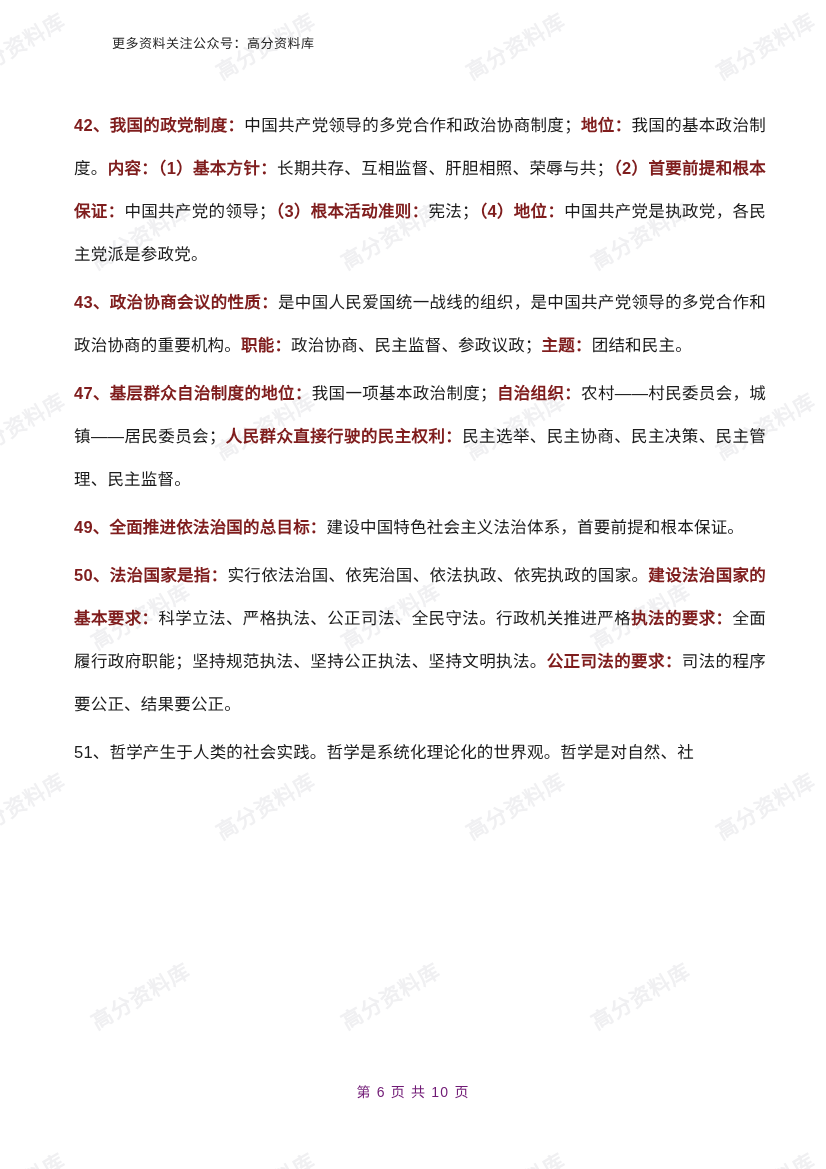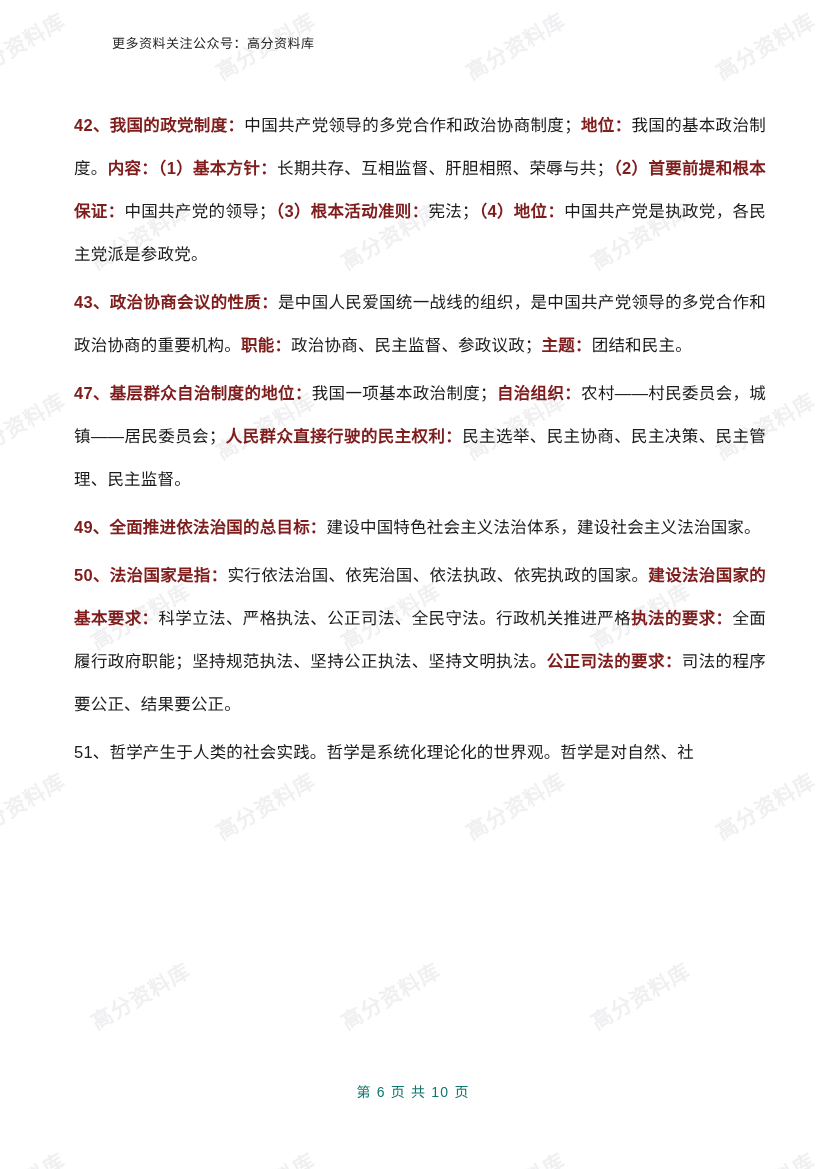--- a/index.html
+++ b/index.html
@@ -79,21 +79,21 @@
   .b { font-weight: 700; color: #7f1d1d; }
   .n { font-weight: 400; }
 
   .page-footer {
     position: absolute;
     left: 0;
     right: 0;
     top: 1081px;
     text-align: center;
     font-size: 14px;
-    color: #0f766e;
+    color: #701a75;
     letter-spacing: 1.2px;
   }
 </style>
 </head>
 <body>
 
 <div class="page">
 
   <div class="watermark-layer">
       <div class="watermark-cell" style="left: -40px; top: 30px;">高分资料库</div>
@@ -124,21 +124,21 @@
     </div>
 
   <div class="content-layer">
 
     <div class="doc-header">更多资料关注公众号：高分资料库</div>
 
     <div class="body-block">
         <p class="para"><span class="b">42、我国的政党制度：</span><span class="n">中国共产党领导的多党合作和政治协商制度；</span><span class="b">地位：</span><span class="n">我国的基本政治制度。</span><span class="b">内容：（1）基本方针：</span><span class="n">长期共存、互相监督、肝胆相照、荣辱与共；</span><span class="b">（2）首要前提和根本保证：</span><span class="n">中国共产党的领导；</span><span class="b">（3）根本活动准则：</span><span class="n">宪法；</span><span class="b">（4）地位：</span><span class="n">中国共产党是执政党，各民主党派是参政党。</span></p>
         <p class="para"><span class="b">43、政治协商会议的性质：</span><span class="n">是中国人民爱国统一战线的组织，是中国共产党领导的多党合作和政治协商的重要机构。</span><span class="b">职能：</span><span class="n">政治协商、民主监督、参政议政；</span><span class="b">主题：</span><span class="n">团结和民主。</span></p>
         <p class="para"><span class="b">47、基层群众自治制度的地位：</span><span class="n">我国一项基本政治制度；</span><span class="b">自治组织：</span><span class="n">农村——村民委员会，城镇——居民委员会；</span><span class="b">人民群众直接行驶的民主权利：</span><span class="n">民主选举、民主协商、民主决策、民主管理、民主监督。</span></p>
-        <p class="para"><span class="b">49、全面推进依法治国的总目标：</span><span class="n">建设中国特色社会主义法治体系，建设社会主义法治国家。</span></p>
+        <p class="para"><span class="b">49、全面推进依法治国的总目标：</span><span class="n">建设中国特色社会主义法治体系，首要前提和根本保证。</span></p>
         <p class="para"><span class="b">50、法治国家是指：</span><span class="n">实行依法治国、依宪治国、依法执政、依宪执政的国家。</span><span class="b">建设法治国家的基本要求：</span><span class="n">科学立法、严格执法、公正司法、全民守法。行政机关推进严格</span><span class="b">执法的要求：</span><span class="n">全面履行政府职能；坚持规范执法、坚持公正执法、坚持文明执法。</span><span class="b">公正司法的要求：</span><span class="n">司法的程序要公正、结果要公正。</span></p>
         <p class="para"><span class="n">51、哲学产生于人类的社会实践。哲学是系统化理论化的世界观。哲学是对自然、社</span></p>
       </div>
 
     <div class="page-footer">第 6 页 共 10 页</div>
 
   </div>
 </div>
 
 </body></html>

